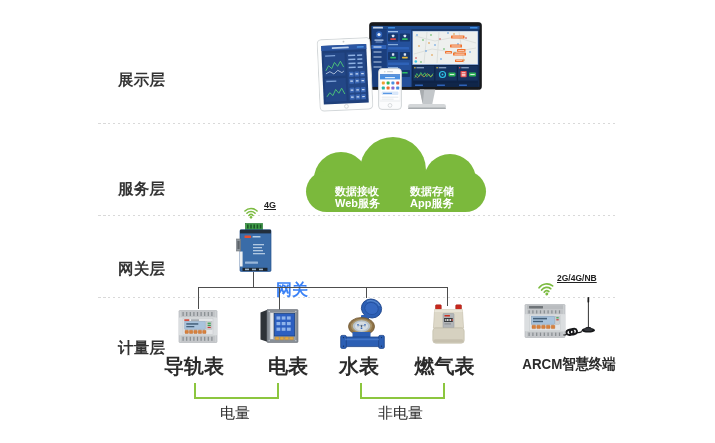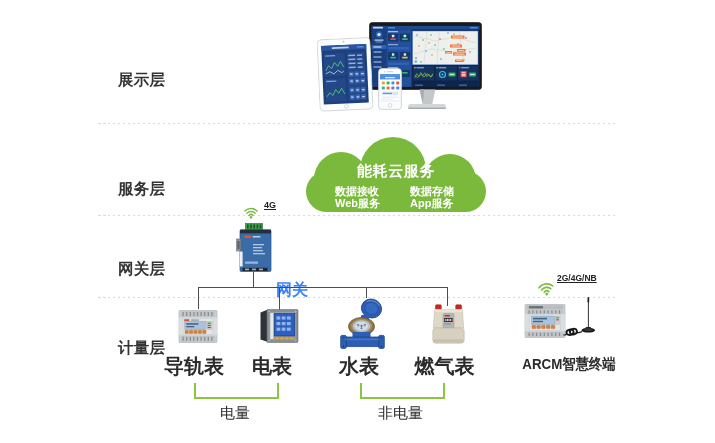--- a/index.html
+++ b/index.html
@@ -259,21 +259,20 @@
 
   <div class="abs" style="left:305px;top:137px;width:182px;height:76px">
     <svg width="182" height="76" viewBox="0 0 182 76">
       <g fill="var(--cloud_green,#7bb93c)">
         <circle cx="88" cy="33" r="33"></circle>
         <circle cx="36" cy="42" r="27"></circle>
         <circle cx="145" cy="43" r="26"></circle>
         <rect x="1" y="34" width="180" height="41" rx="20.5"></rect>
       </g>
     </svg>
-    <div class="cloud-text cloud-title" style="left:52px;top:25px">能耗云服务</div>
     <div class="cloud-text cloud-item" style="left:30px;top:49px">数据接收</div>
     <div class="cloud-text cloud-item" style="left:30px;top:60.5px">Web服务</div>
     <div class="cloud-text cloud-item" style="left:105px;top:49px">数据存储</div>
     <div class="cloud-text cloud-item" style="left:105px;top:60.5px">App服务</div>
   </div>
 
   <svg class="abs" style="left:243px;top:204.5px" width="16" height="14" viewBox="0 0 20 17">
     <g stroke="var(--wifi_green,#7cbb41)" stroke-width="1.9" fill="none" stroke-linecap="round">
       <path d="M2.4 7.2 A 10.7 10.7 0 0 1 17.6 7.2"></path>
       <path d="M4.9 10 A 7.2 7.2 0 0 1 15.1 10"></path>
@@ -447,21 +446,21 @@
       <rect x="16.5" y="15" width="1" height="2"></rect>
         <rect x="18.1" y="15" width="1" height="2"></rect>
     </g>
     <rect x="19.7" y="15" width="1" height="2" fill="#e05545"></rect>
     <rect x="12.5" y="19.3" width="6.5" height="1.2" fill="#8d9194"></rect>
     <rect x="0.8" y="24" width="31.4" height="15.2" rx="3" fill="#d6d1c0" stroke="#beb8a4" stroke-width="0.6"></rect>
     <rect x="1.6" y="35.2" width="29.8" height="3.2" rx="1.6" fill="#c6c0ae"></rect>
   </svg>
 
   <div class="dev-label" style="left:194px;top:358px">导轨表</div>
-  <div class="dev-label" style="left:272px;top:358px">电表</div>
+  <div class="dev-label" style="left:288px;top:358px">电表</div>
   <div class="dev-label" style="left:359px;top:358px">水表</div>
   <div class="dev-label" style="left:444.5px;top:358px">燃气表</div>
 
   <svg class="abs" style="left:536.5px;top:280px;transform:rotate(-8deg)" width="18" height="16" viewBox="0 0 20 17">
     <g stroke="var(--wifi_green,#7cbb41)" stroke-width="1.9" fill="none" stroke-linecap="round">
       <path d="M2.4 7.2 A 10.7 10.7 0 0 1 17.6 7.2"></path>
       <path d="M4.9 10 A 7.2 7.2 0 0 1 15.1 10"></path>
       <path d="M7.4 12.8 A 3.7 3.7 0 0 1 12.6 12.8"></path>
     </g>
     <circle cx="10" cy="15.2" r="1.6" fill="var(--wifi_green,#7cbb41)"></circle>

